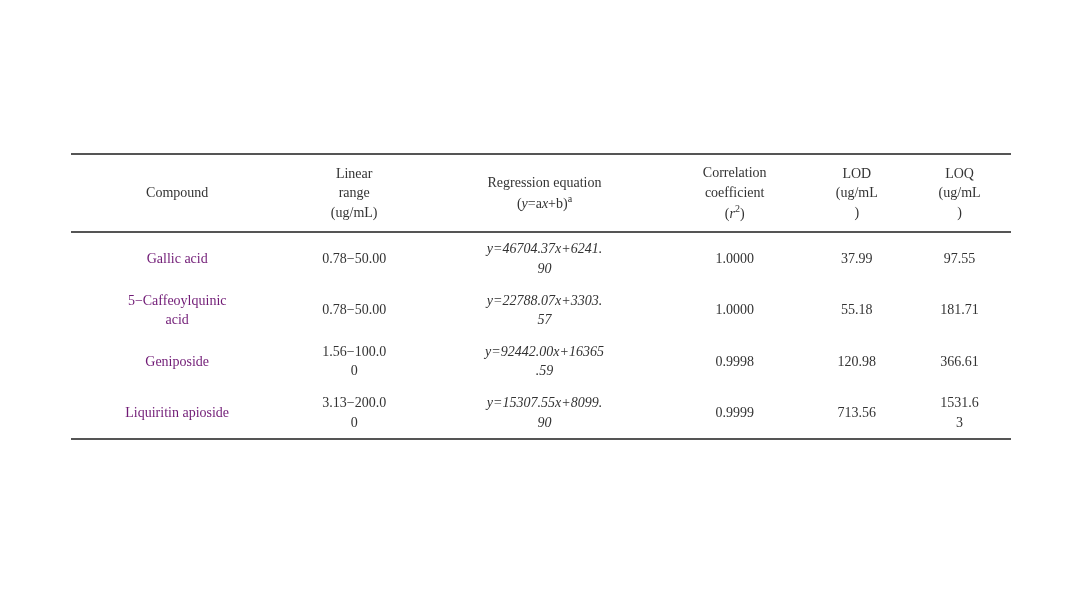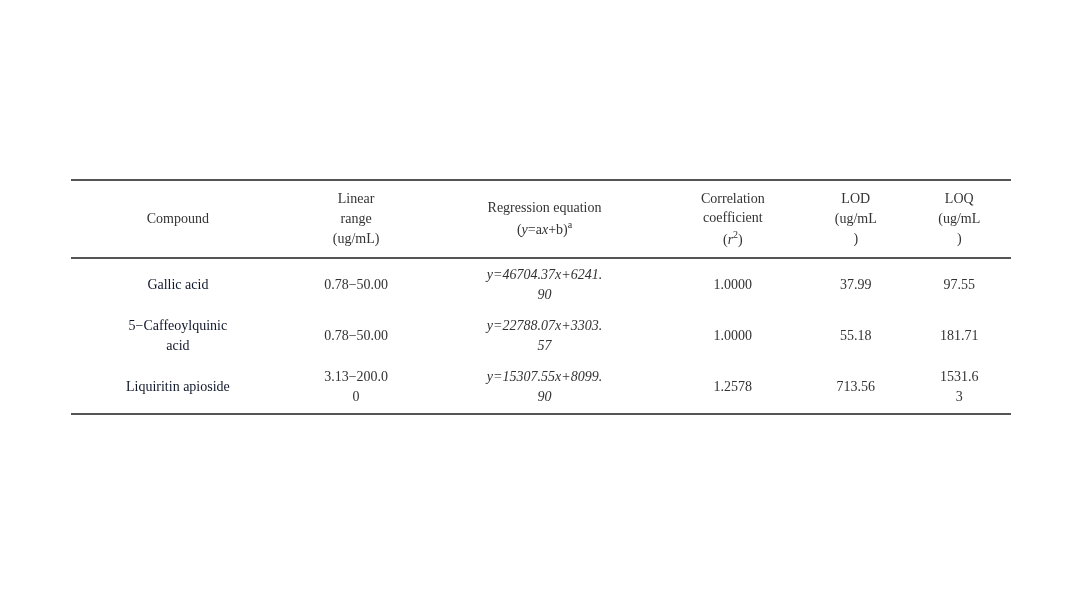--- a/index.html
+++ b/index.html
@@ -39,21 +39,21 @@
     }
     td {
       padding: 6px 8px;
       vertical-align: middle;
       line-height: 1.4;
     }
     tbody tr:last-child td {
       border-bottom: 2px solid #555;
     }
     .compound-name {
-      color: #0f172a;
+      color: #701a75;
       font-style: normal;
     }
     .eq-cell {
       font-style: italic;
     }
     sup {
       font-size: 10px;
     }
     .header-italic {
       font-style: italic;
@@ -88,26 +88,34 @@
       <tr>
         <td><span class="compound-name">5−Caffeoylquinic<br>acid</span></td>
         <td>0.78−50.00</td>
         <td class="eq-cell"><span style="font-style:italic">y</span>=22788.07<span style="font-style:italic">x</span>+3303.<br>57</td>
         <td>1.0000</td>
         <td>55.18</td>
         <td>181.71</td>
       </tr>
 
 
+      <tr>
+        <td><span class="compound-name">Geniposide</span></td>
+        <td>1.56−100.0<br>0</td>
+        <td class="eq-cell"><span style="font-style:italic">y</span>=92442.00<span style="font-style:italic">x</span>+16365<br>.59</td>
+        <td>0.9998</td>
+        <td>120.98</td>
+        <td>366.61</td>
+      </tr>
 
       <tr>
         <td><span class="compound-name">Liquiritin apioside</span></td>
         <td>3.13−200.0<br>0</td>
         <td class="eq-cell"><span style="font-style:italic">y</span>=15307.55<span style="font-style:italic">x</span>+8099.<br>90</td>
-        <td>1.2578</td>
+        <td>0.9999</td>
         <td>713.56</td>
         <td>1531.6<br>3</td>
       </tr>
 
 
     </tbody>
   </table>
 </div>
 
 </body></html>

